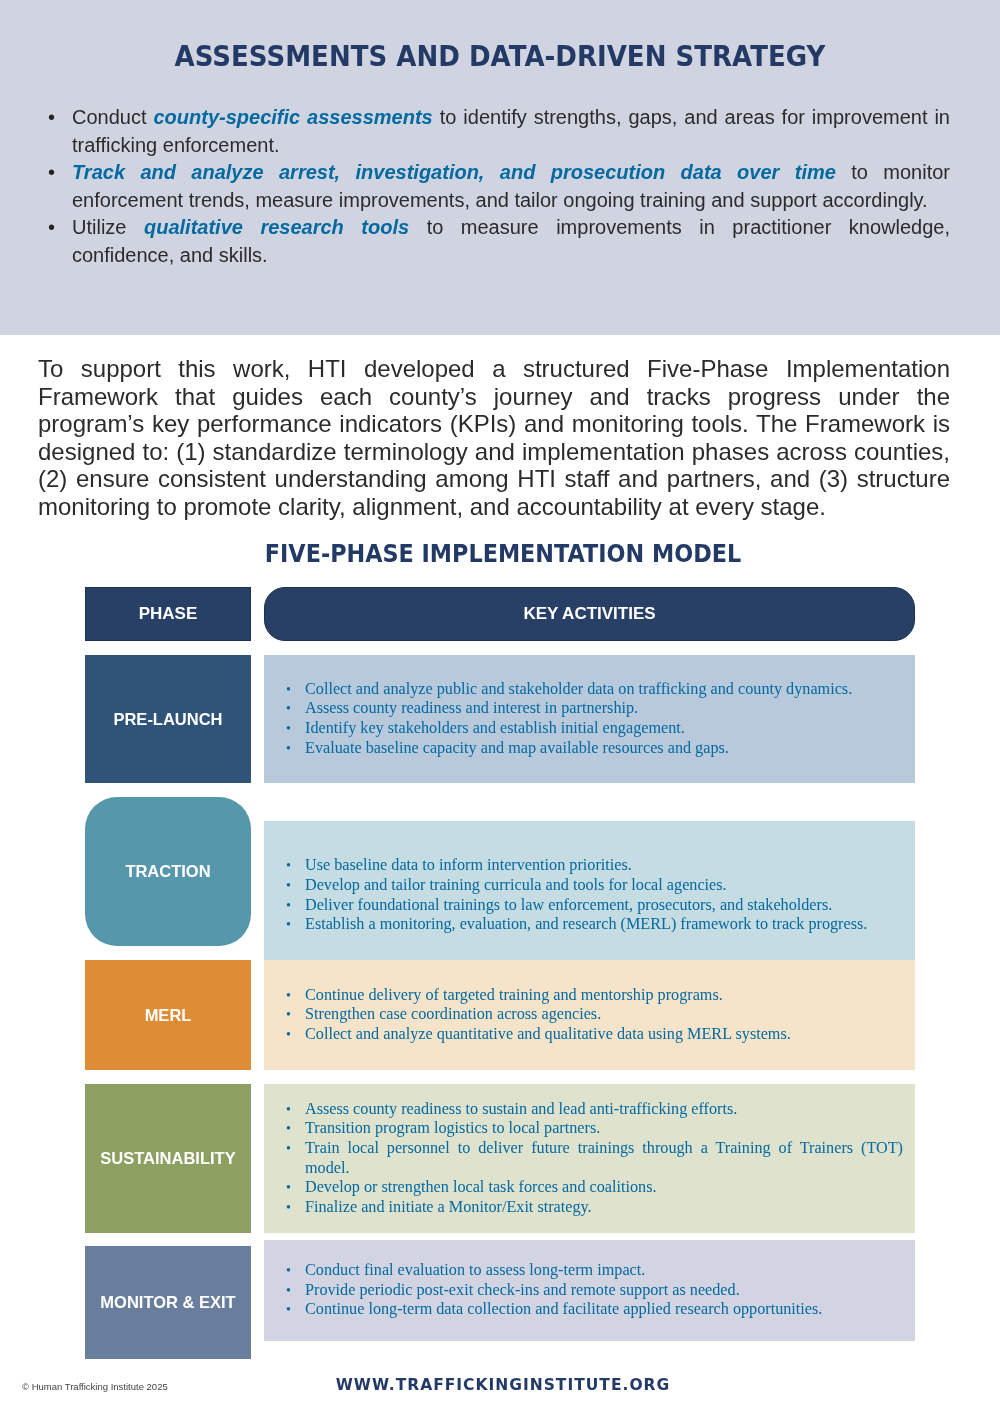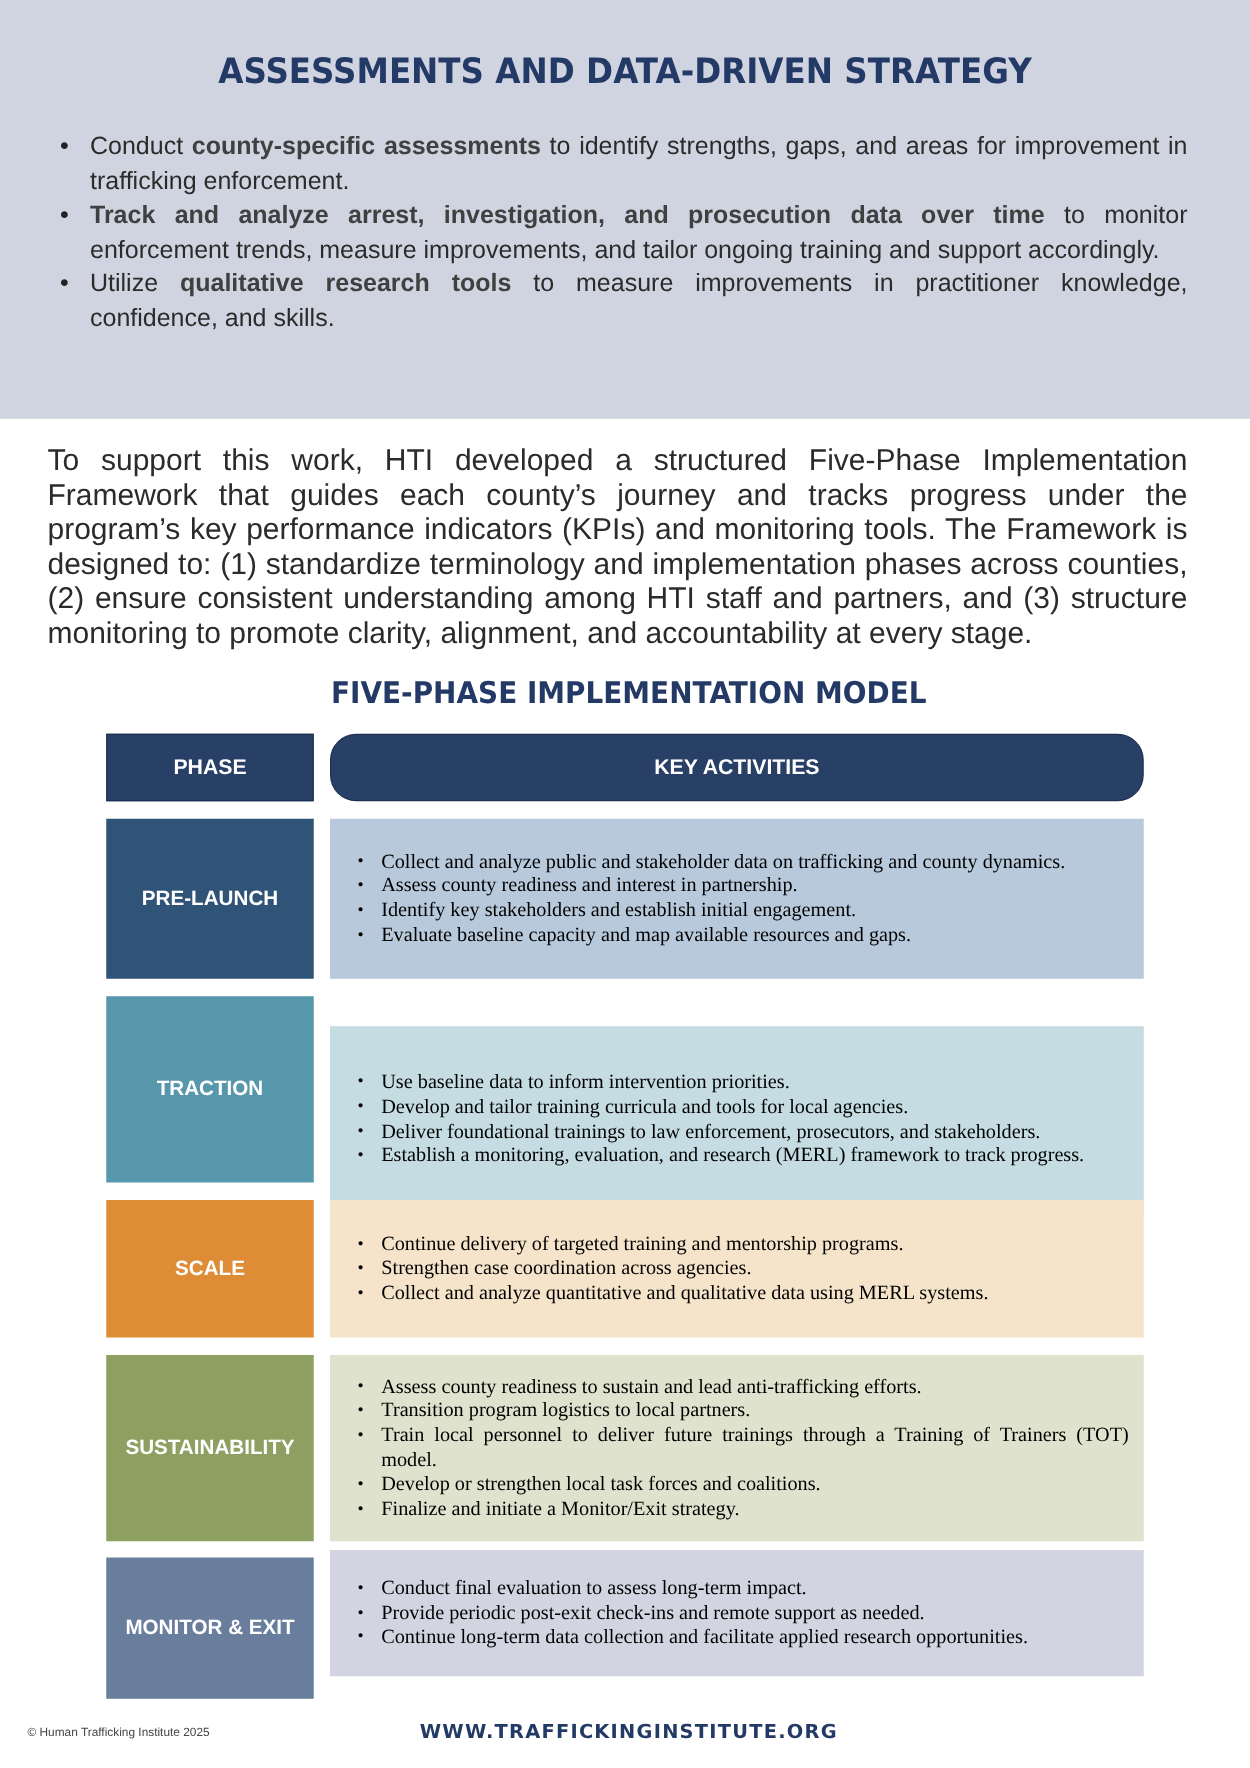--- a/index.html
+++ b/index.html
@@ -5,40 +5,40 @@
   * { box-sizing: border-box; margin: 0; padding: 0; }
   html, body { width: 1000px; height: 1414px; background: #ffffff; }
   body { position: relative; font-family: "Liberation Sans", "DejaVu Sans", sans-serif; color: #2a2a2a; overflow: hidden; }
 
   .top-band { position: absolute; left: 0; top: 0; width: 1000px; height: 335px; background: #d0d4e0; }
   .top-title { position: absolute; left: 0; top: 40px; width: 1000px; text-align: center;
     font-family: "DejaVu Sans", sans-serif; font-weight: bold; font-size: 28px; color: #243a66; letter-spacing: 0px; transform: scaleX(0.93); }
   .bullets { position: absolute; left: 48px; top: 104px; width: 902px; list-style: none; }
   .bullets li { position: relative; padding-left: 24px; font-size: 20px; line-height: 27.5px; text-align: justify; color: #2b2b2b; }
   .bullets li::before { content: "•"; position: absolute; left: 0; top: 0; font-size: 20px; color: #222; }
-  .bullets b { font-weight: bold; color: #404040; }
+  .bullets b { font-weight: bold; color: #0369a1; font-style: italic; }
 
   .intro { position: absolute; left: 38px; top: 355px; width: 912px; font-size: 24px; line-height: 27.6px; text-align: justify; color: #2b2b2b; }
 
   .model-title { position: absolute; left: 0; top: 540px; width: 1006px; text-align: center;
     font-family: "DejaVu Sans", sans-serif; font-weight: bold; font-size: 24px; color: #243a66; transform: scaleX(0.93); }
 
   .hdr { position: absolute; top: 587px; height: 54px; background: #283f66; color: #fff;
     display: flex; align-items: center; justify-content: center; font-weight: bold; font-size: 17px;
     border: 1px solid #1e3050; }
   .hdr.phase { left: 85px; width: 166px; }
   .hdr.acts { left: 264px; width: 651px; border-radius: 21px; }
 
   .phase-cell { position: absolute; left: 85px; width: 166px; color: #fff; font-weight: bold; font-size: 16.5px;
     display: flex; align-items: center; justify-content: center; text-align: center; }
   .acts-cell { position: absolute; left: 264px; width: 651px; padding: 0 12px 0 20px;
     display: flex; flex-direction: column; justify-content: center; }
   .acts-cell ul { list-style: none; }
   .acts-cell li { position: relative; padding-left: 21px; font-family: "Liberation Serif", "DejaVu Serif", serif;
-    font-size: 16.2px; line-height: 19.6px; text-align: justify; color: #000000; }
+    font-size: 16.2px; line-height: 19.6px; text-align: justify; color: #0369a1; }
   .acts-cell li::before { content: "•"; position: absolute; left: 2px; top: 0; font-size: 14px; }
 
   .footer-copy { position: absolute; left: 22px; top: 1381px; font-size: 9.5px; color: #444; }
   .footer-url { position: absolute; left: 0; top: 1376px; width: 1006px; text-align: center;
     font-family: "DejaVu Sans", sans-serif; font-weight: bold; font-size: 15.5px; color: #243a66; letter-spacing: 1px; }
 </style>
 </head>
 <body>
 
 <div class="top-band"></div>
@@ -60,31 +60,31 @@
 <div class="phase-cell" style="top:655px;height:128px;background:#2f5478;">PRE-LAUNCH</div>
 <div class="acts-cell" style="top:655px;height:128px;background:#b8c9dc;">
   <ul>
     <li>Collect and analyze public and stakeholder data on trafficking and county dynamics.</li>
     <li>Assess county readiness and interest in partnership.</li>
     <li>Identify key stakeholders and establish initial engagement.</li>
     <li>Evaluate baseline capacity and map available resources and gaps.</li>
   </ul>
 </div>
 
-<div class="phase-cell" style="top:797px;height:149px;background:#5697ab;">TRACTION</div>
+<div class="phase-cell" style="top:797px;height:149px;background:#5697ab;border-radius:32px;">TRACTION</div>
 <div class="acts-cell" style="top:797px;height:149px;background:#c5dce2;margin-top:24px;">
   <ul>
     <li>Use baseline data to inform intervention priorities.</li>
     <li>Develop and tailor training curricula and tools for local agencies.</li>
     <li>Deliver foundational trainings to law enforcement, prosecutors, and stakeholders.</li>
     <li>Establish a monitoring, evaluation, and research (MERL) framework to track progress.</li>
   </ul>
 </div>
 
-<div class="phase-cell" style="top:960px;height:110px;background:#df8c36;">SCALE</div>
+<div class="phase-cell" style="top:960px;height:110px;background:#df8c36;">MERL</div>
 <div class="acts-cell" style="top:960px;height:110px;background:#f5e4ca;">
   <ul>
     <li>Continue delivery of targeted training and mentorship programs.</li>
     <li>Strengthen case coordination across agencies.</li>
     <li>Collect and analyze quantitative and qualitative data using MERL systems.</li>
   </ul>
 </div>
 
 <div class="phase-cell" style="top:1084px;height:149px;background:#8da061;">SUSTAINABILITY</div>
 <div class="acts-cell" style="top:1084px;height:149px;background:#dfe2cd;">

